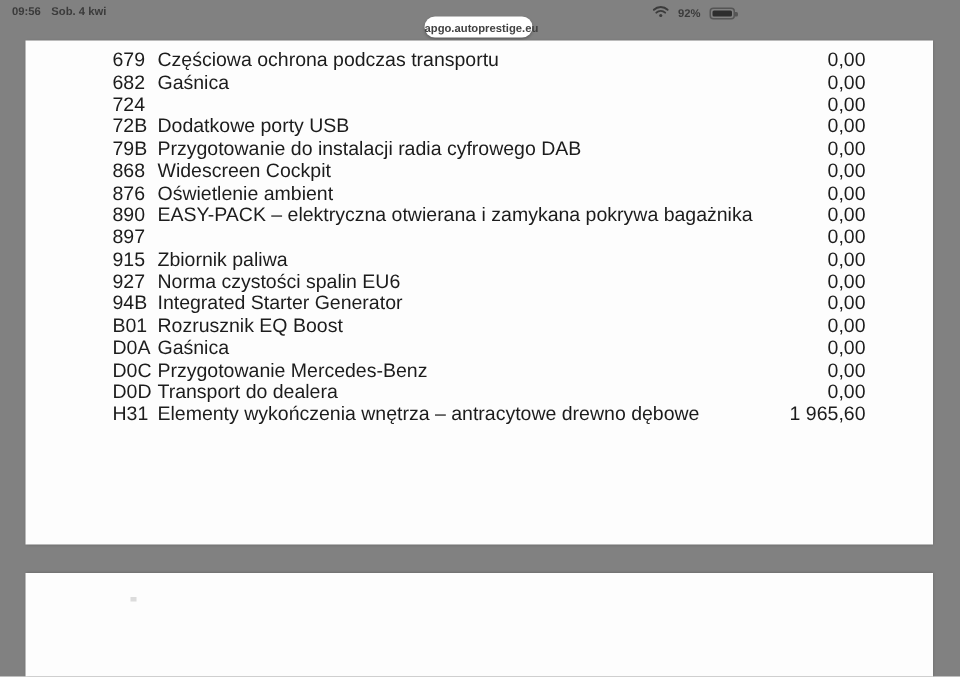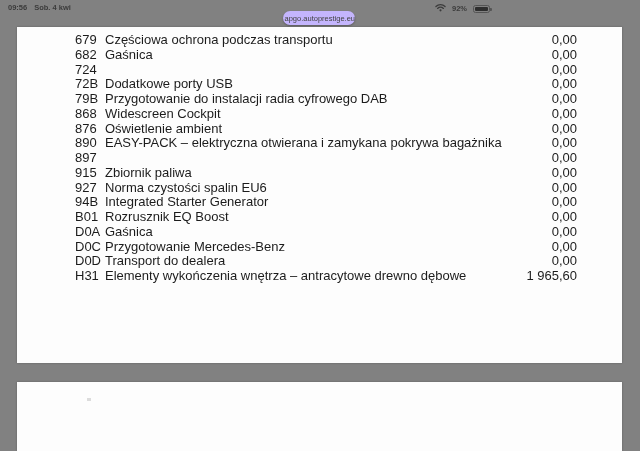--- a/index.html
+++ b/index.html
@@ -18,24 +18,24 @@
   .status-left{position:absolute;left:8px;top:3px;display:flex;gap:7px;}
   .status-right{position:absolute;right:18px;top:3px;display:flex;align-items:center;gap:6px;}
   .wifi-svg{display:block;}
   .battery{position:relative;width:17px;height:8px;border:1px solid #555;border-radius:2.5px;box-sizing:border-box;}
   .battery .fill{position:absolute;left:1px;top:1px;bottom:1px;width:12.5px;background:#2e2e2e;border-radius:1px;}
   .battery .nub{position:absolute;right:-3px;top:2px;width:1.6px;height:3.4px;background:#555;border-radius:0 1px 1px 0;}
 
   
   .url-pill{
     position:absolute;left:283px;top:11px;width:72px;height:14px;
-    background:#c4b5fd;border-radius:7px;
+    background:#ffffff;border-radius:7px;
     box-shadow:0 1px 2px rgba(0,0,0,.28);
-    display:flex;align-items:center;justify-content:flex-end;
-    font-size:7.5px;color:#424242;cursor:pointer;
+    display:flex;align-items:center;justify-content:flex-start;
+    font-size:7.5px;color:#424242;cursor:pointer;font-weight:bold;
   }
 
   
   .pdf-viewport{position:absolute;inset:0;}
   .pdf-page{
     position:absolute;left:17px;width:605px;background:#fdfdfd;
     box-shadow:0 0 2px rgba(0,0,0,.25);
   }
   .page-1{top:27px;height:336px;}
   .page-2{top:382px;height:69px;}

